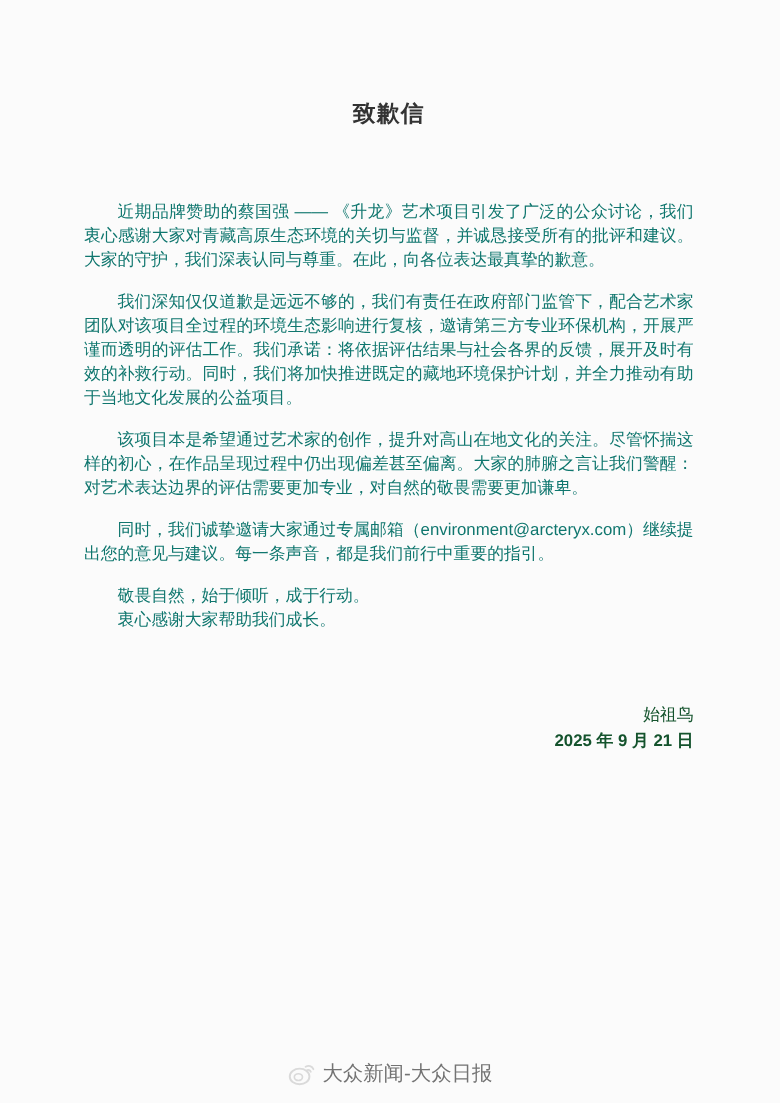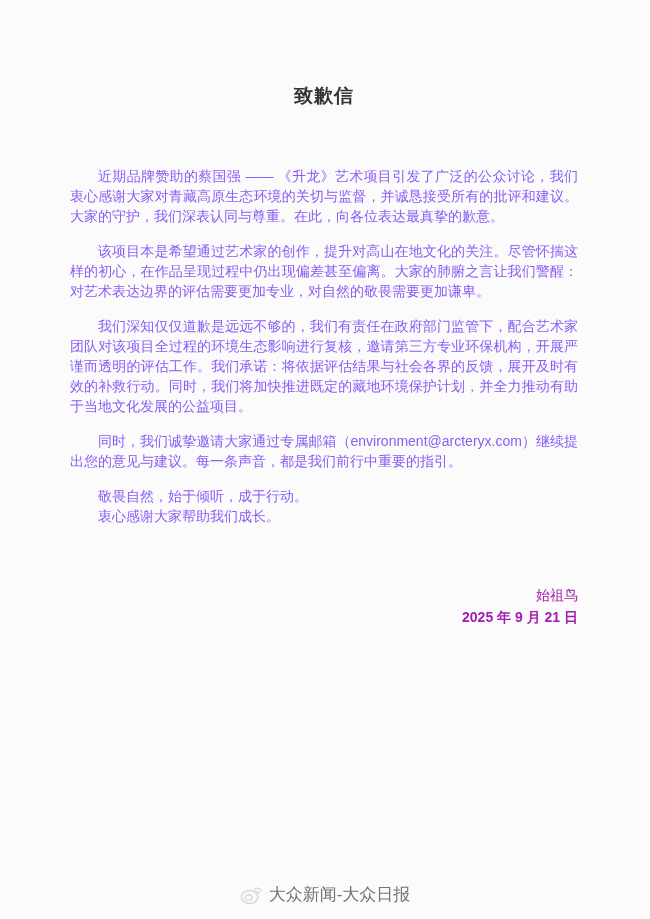--- a/index.html
+++ b/index.html
@@ -29,36 +29,36 @@
     text-align: center;
     line-height: 24px;
     letter-spacing: 1px;
     margin: 0 0 58px 0;
   }
   .para {
     font-size: 14px;
     line-height: 20px;
     text-align: justify;
     text-indent: 2em;
-    color: #8b5cf6;
+    color: #0f766e;
     margin: 0 0 15px 0;
   }
   .closing-group {
     margin: 0 0 20px 0;
   }
   .closing-group .para {
     margin: 0;
     text-align: left;
   }
   .signature-block {
     margin-top: 58px;
     text-align: right;
     font-size: 14px;
     line-height: 22px;
-    color: #a21caf;
+    color: #14532d;
   }
   .signature-line { display: block; }
   .date-line { display: block; font-weight: bold; }
   .watermark {
     position: absolute;
     top: 883px;
     left: 50%;
     transform: translateX(-50%);
     display: flex;
     align-items: center;
@@ -74,23 +74,23 @@
 </style>
 </head>
 <body>
 
 <div class="letter">
 
   <h1 class="letter-title">致歉信</h1>
 
   <p class="para">近期品牌赞助的蔡国强 —— 《升龙》艺术项目引发了广泛的公众讨论，我们衷心感谢大家对青藏高原生态环境的关切与监督，并诚恳接受所有的批评和建议。大家的守护，我们深表认同与尊重。在此，向各位表达最真挚的歉意。</p>
 
+  <p class="para">我们深知仅仅道歉是远远不够的，我们有责任在政府部门监管下，配合艺术家团队对该项目全过程的环境生态影响进行复核，邀请第三方专业环保机构，开展严谨而透明的评估工作。我们承诺：将依据评估结果与社会各界的反馈，展开及时有效的补救行动。同时，我们将加快推进既定的藏地环境保护计划，并全力推动有助于当地文化发展的公益项目。</p>
+
   <p class="para">该项目本是希望通过艺术家的创作，提升对高山在地文化的关注。尽管怀揣这样的初心，在作品呈现过程中仍出现偏差甚至偏离。大家的肺腑之言让我们警醒：对艺术表达边界的评估需要更加专业，对自然的敬畏需要更加谦卑。</p>
-
-  <p class="para">我们深知仅仅道歉是远远不够的，我们有责任在政府部门监管下，配合艺术家团队对该项目全过程的环境生态影响进行复核，邀请第三方专业环保机构，开展严谨而透明的评估工作。我们承诺：将依据评估结果与社会各界的反馈，展开及时有效的补救行动。同时，我们将加快推进既定的藏地环境保护计划，并全力推动有助于当地文化发展的公益项目。</p>
 
   <p class="para">同时，我们诚挚邀请大家通过专属邮箱（environment@arcteryx.com）继续提出您的意见与建议。每一条声音，都是我们前行中重要的指引。</p>
 
   <div class="closing-group">
     <p class="para">敬畏自然，始于倾听，成于行动。</p>
     <p class="para">衷心感谢大家帮助我们成长。</p>
   </div>
 
   <div class="signature-block">
     <span class="signature-line">始祖鸟</span>

